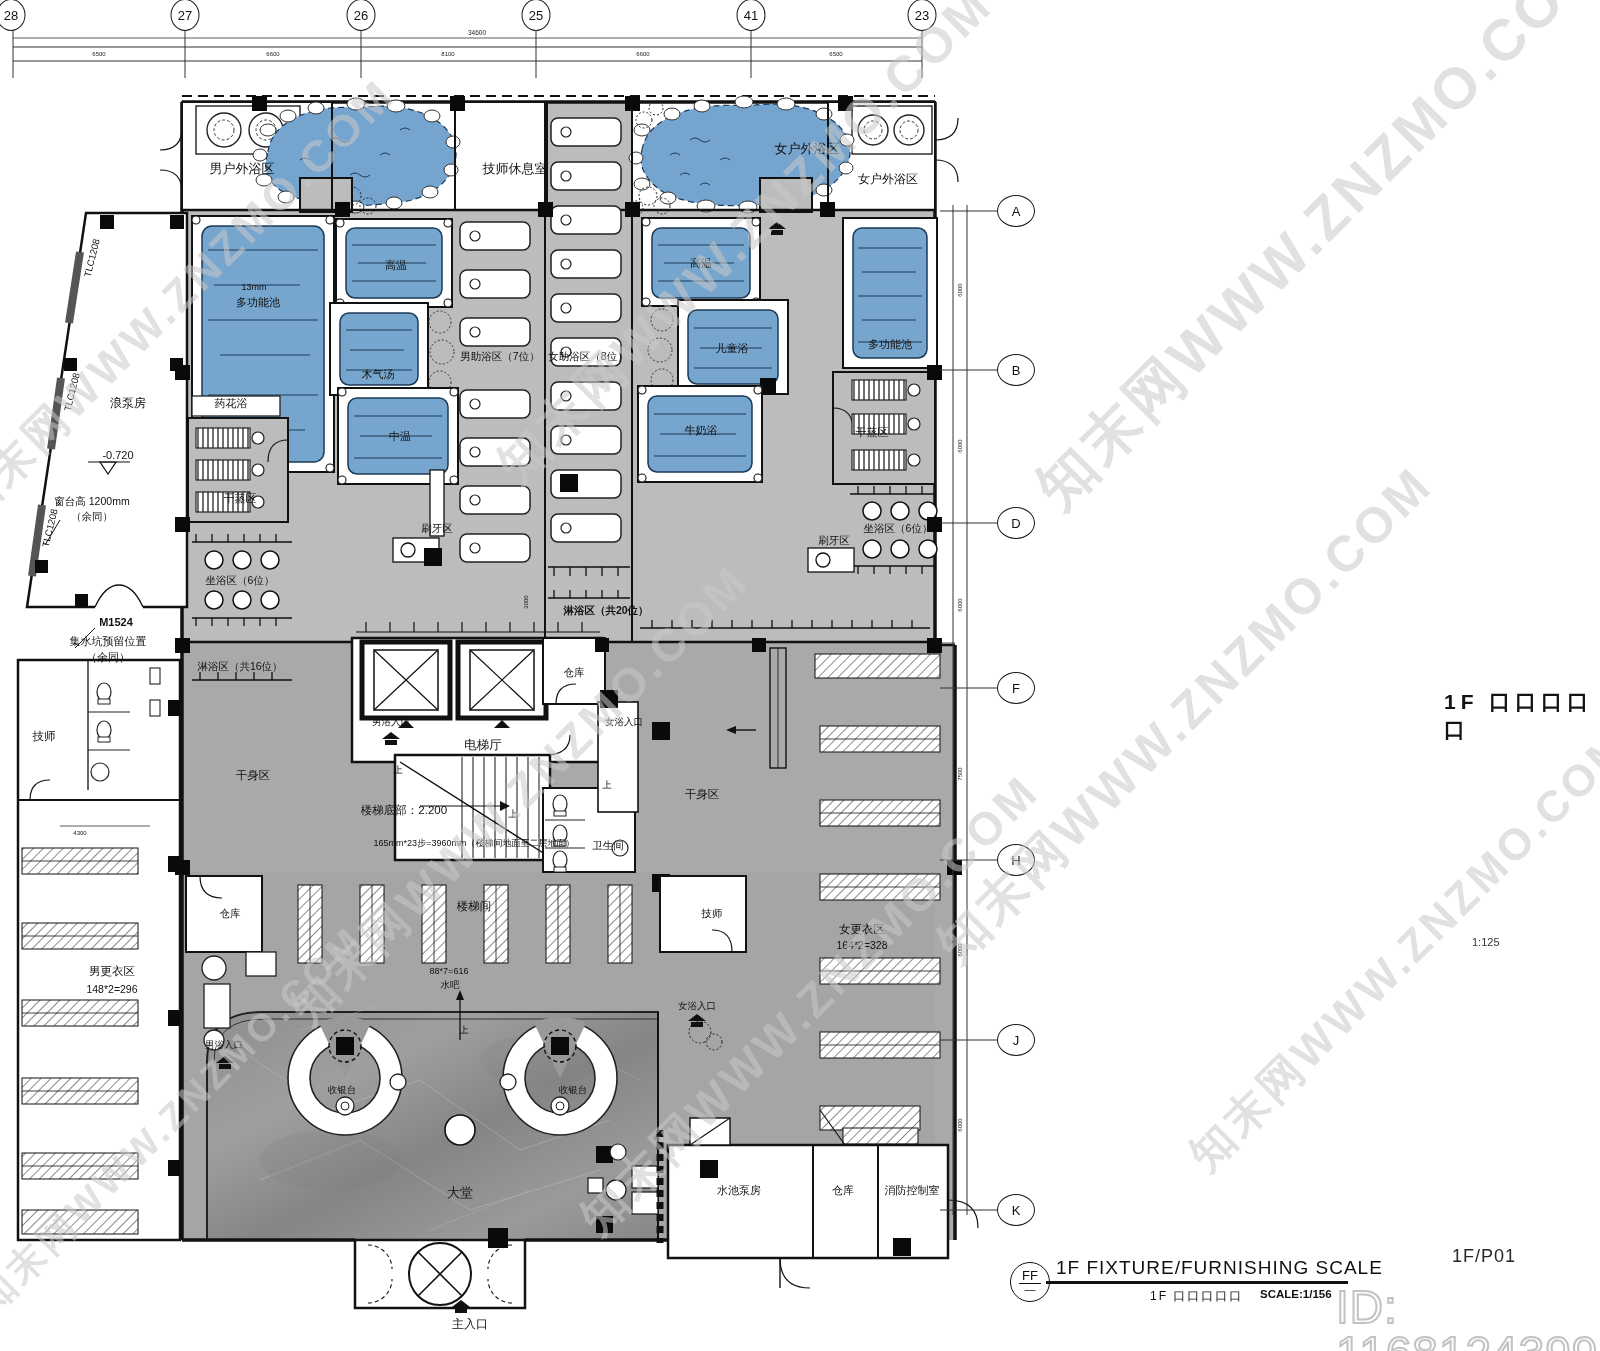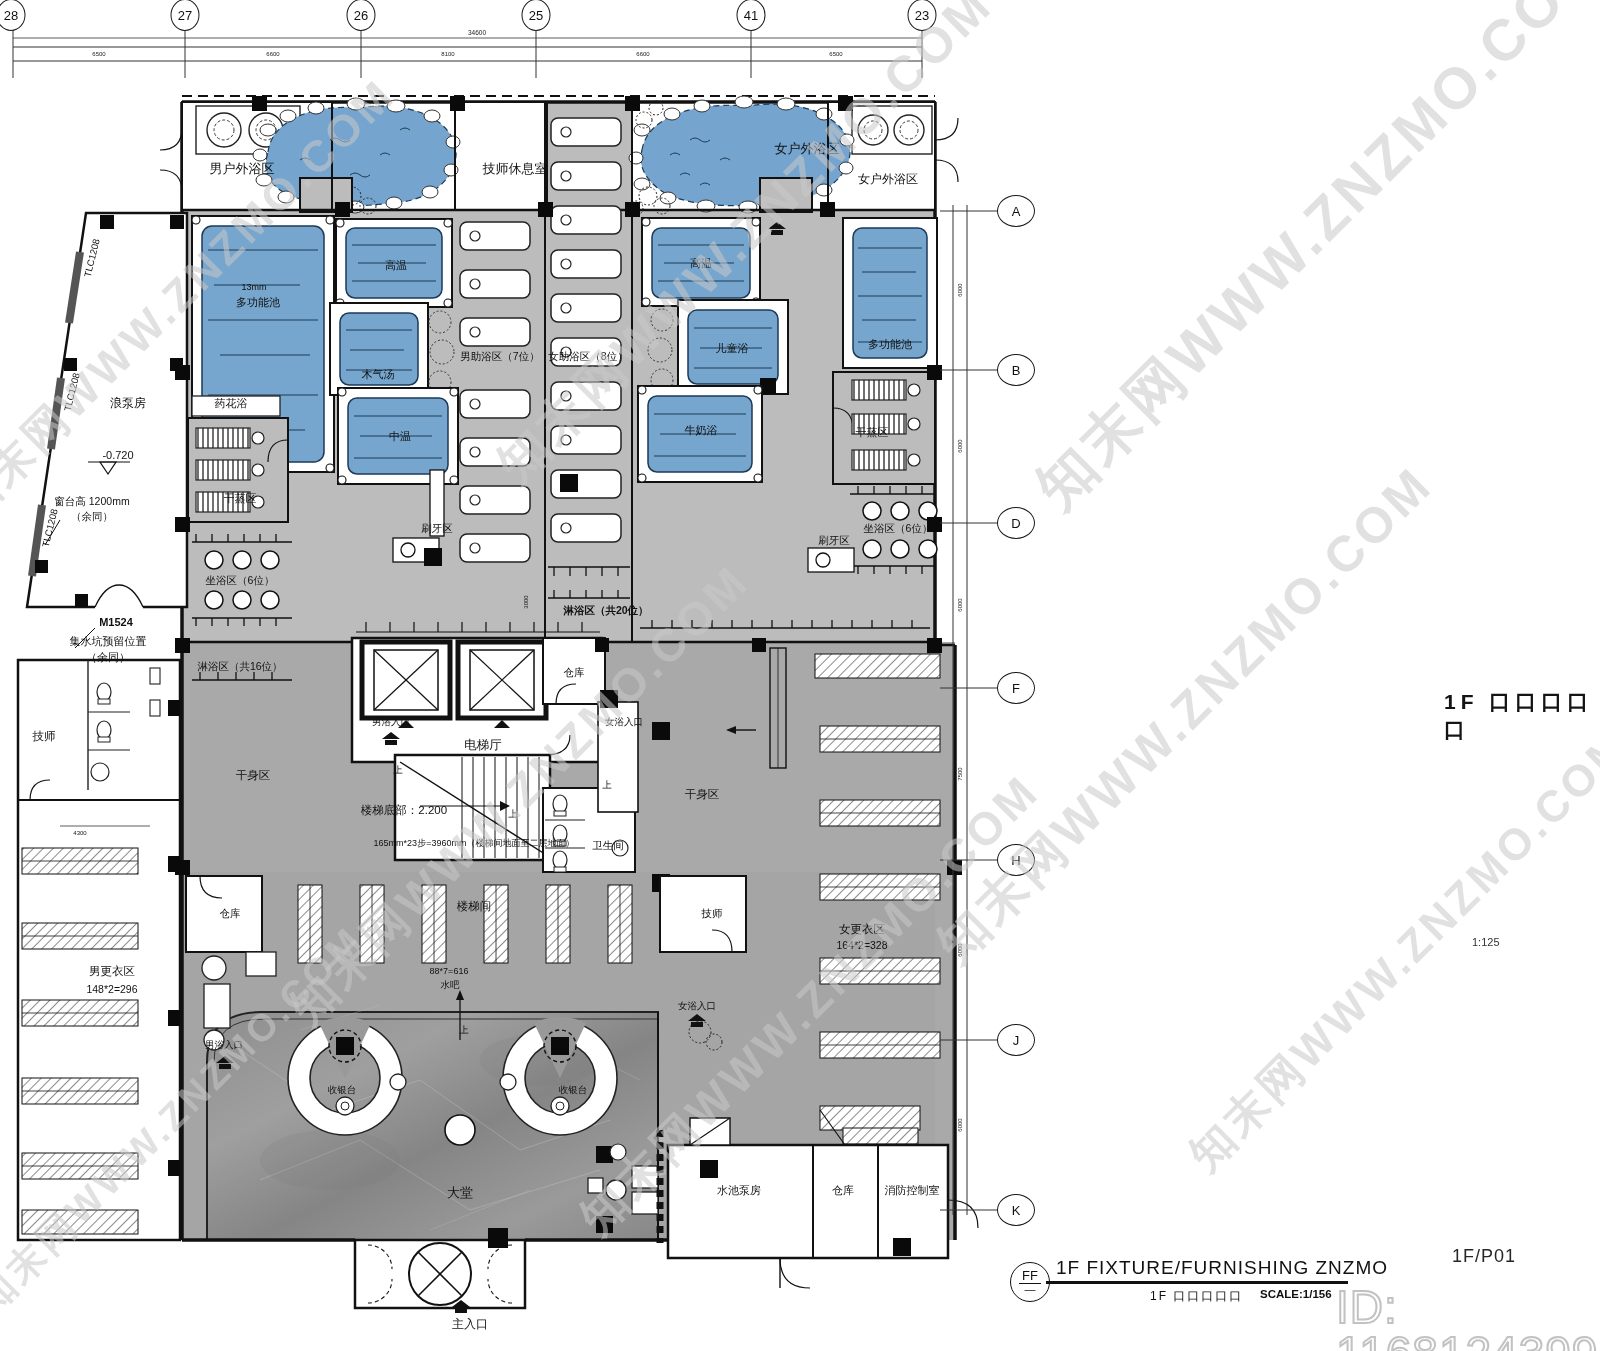--- a/index.html
+++ b/index.html
@@ -860,17 +860,17 @@
 <div class="id-wm">ID: 1168124399</div>
 <div class="sheet-no">1F/P01</div>
 <div class="plan-name-cn">1F 口口口口口</div>
 <div class="mid-scale">1:125</div>
 
 <div class="ff-bubble">
   <span class="t">FF</span>
   <span class="b">—</span>
 </div>
 <div class="tb-line"></div>
-<div class="tblock tb-title" style="position:absolute;">1F FIXTURE/FURNISHING ZNZMO</div>
+<div class="tblock tb-title" style="position:absolute;">1F FIXTURE/FURNISHING SCALE</div>
 <div class="tblock tb-sub" style="position:absolute;">1F 口口口口口</div>
 <div class="tblock tb-scale" style="position:absolute;">SCALE:1/156</div>
 
 </div>
 
 </body></html>

